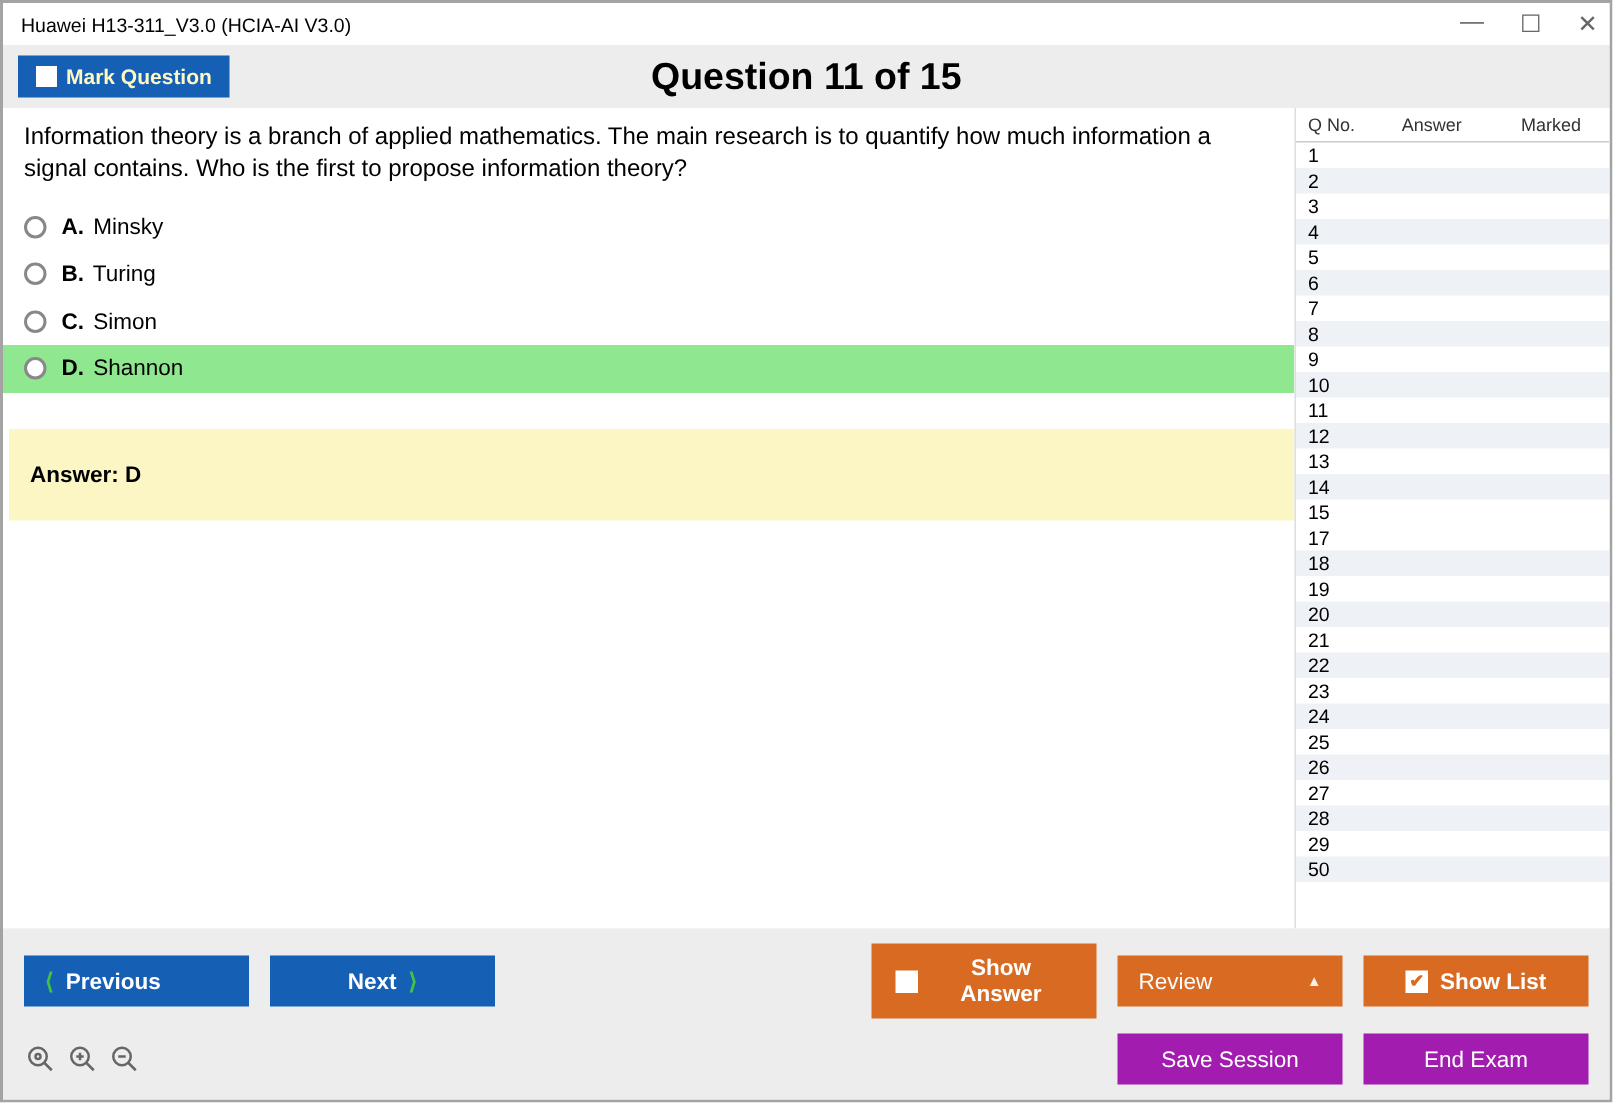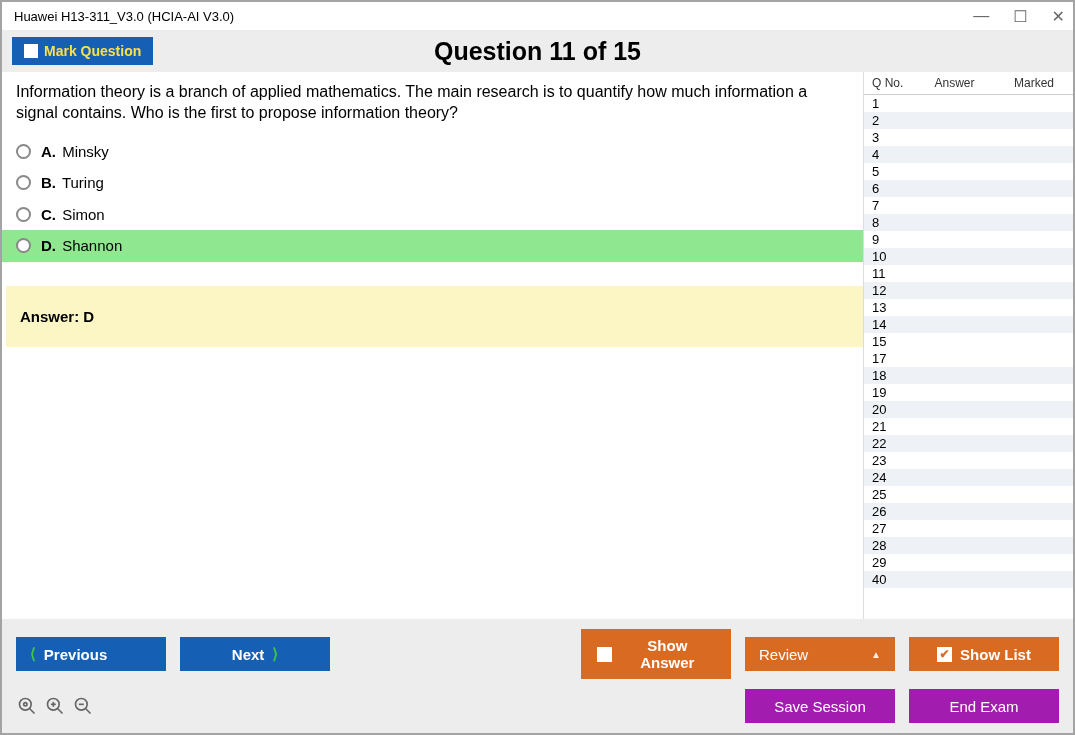--- a/index.html
+++ b/index.html
@@ -19,21 +19,21 @@
   .titlebar-left { padding-left: 4px; }
   .titlebar-right { display: flex; gap: 24px; color: #666; }
   .titlebar-right span { cursor: pointer; font-size: 16px; }
   .header-row {
     display: flex; align-items: center;
     background: #ededed;
     height: 42px;
     position: relative;
   }
   .mark-btn {
-    background: #155fb5; color: #fde047;
+    background: #155fb5; color: #fef9c3;
     border: none; padding: 6px 12px; font-weight: bold;
     display: flex; align-items: center; gap: 6px;
     margin-left: 10px; cursor: pointer;
     font-size: 14px;
   }
   .mark-btn .chk {
     width: 14px; height: 14px; background: #fff; border: 1px solid #fff;
   }
   .q-indicator {
     font-weight: bold; font-size: 25px; color: #000;
@@ -312,21 +312,21 @@
             <div class="c1">28</div>
             <div class="c2"></div>
             <div class="c3"></div>
           </div>
           <div class="sidebar-row">
             <div class="c1">29</div>
             <div class="c2"></div>
             <div class="c3"></div>
           </div>
           <div class="sidebar-row even">
-            <div class="c1">40</div>
+            <div class="c1">50</div>
             <div class="c2"></div>
             <div class="c3"></div>
           </div>
         </div>
     </div>
   </div>
 
   <div class="footer">
     <div class="footer-row">
       <button class="btn btn-blue prev">

